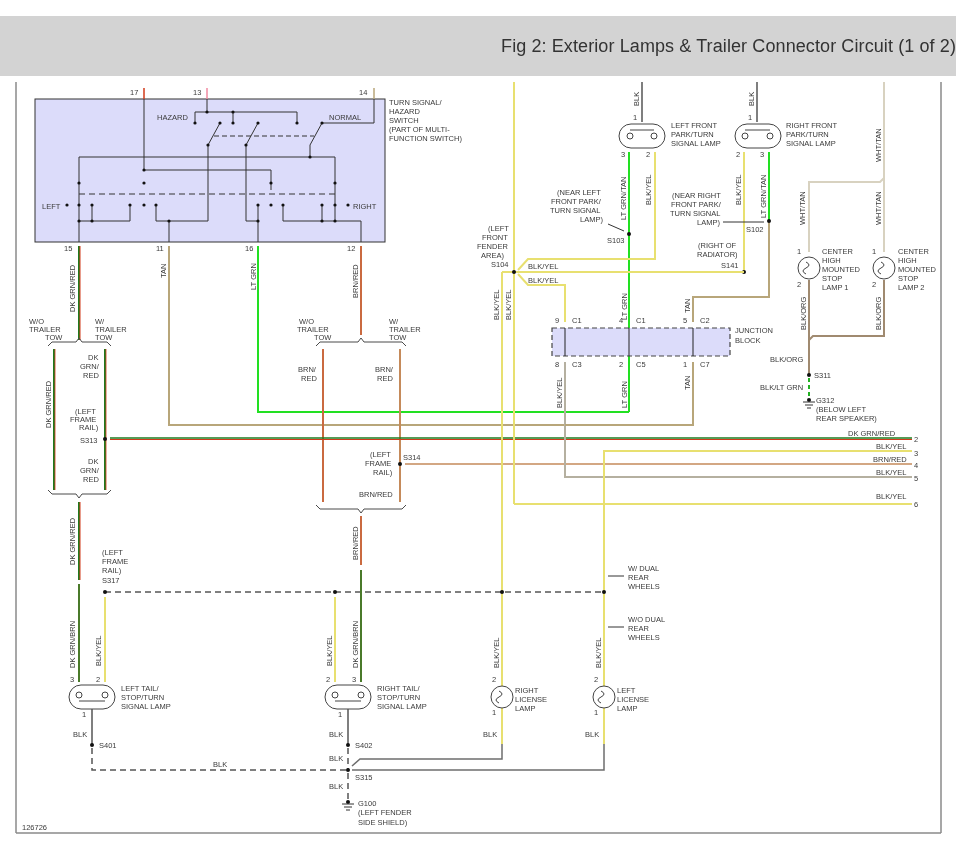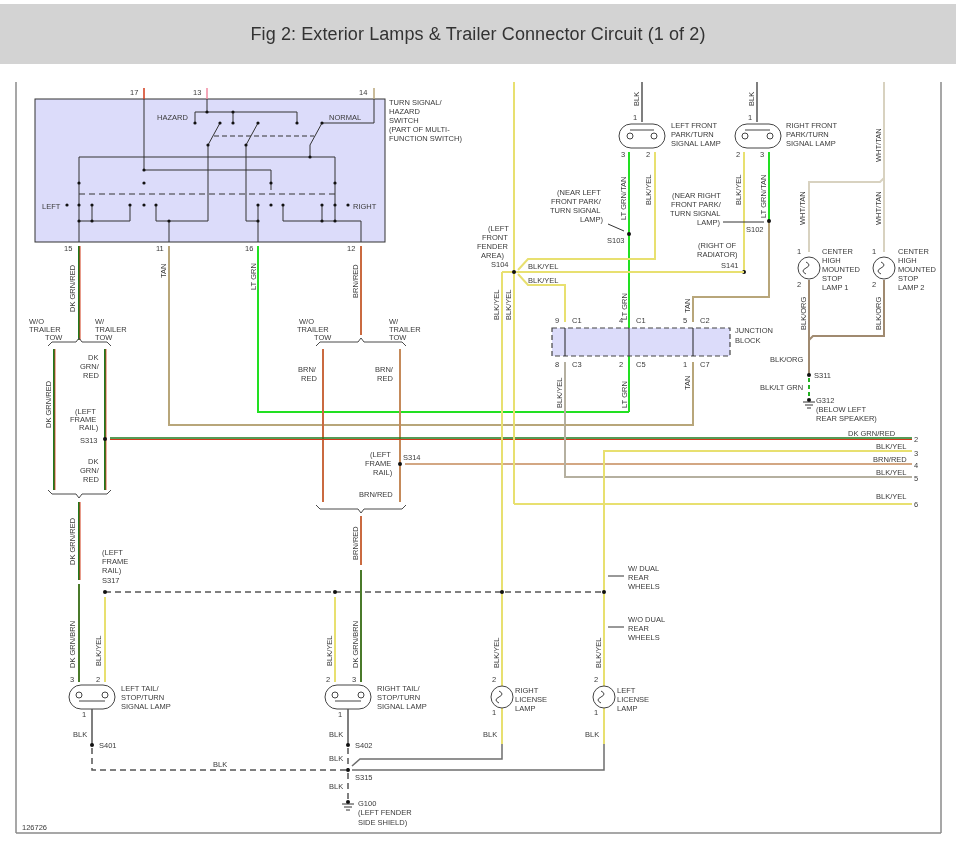--- a/index.html
+++ b/index.html
@@ -1,17 +1,17 @@
 <!DOCTYPE html>
 <html><head>
   <meta charset="utf-8">
   <style>
     html, body { margin: 0; padding: 0; background: #ffffff; }
     body { width: 956px; height: 849px; position: relative; overflow: hidden; font-family: "Liberation Sans", sans-serif; }
-    #header { position: absolute; left: 0; top: 4px; width: 956px; height: 60px; background: #d3d3d3; display: flex; align-items: center; justify-content: center; }
+    #header { position: absolute; left: 0; top: 16px; width: 956px; height: 60px; background: #d3d3d3; display: flex; align-items: center; justify-content: flex-end; }
     #title { font-family: "Liberation Sans", sans-serif; font-size: 18px; color: #333333; letter-spacing: 0.1px; }
     #diagram { position: absolute; left: 0; top: 60px; width: 956px; height: 789px; }
     svg text { font-family: "Liberation Sans", sans-serif; font-size: 7.5px; fill: #3a3a3a; }
     .frame { fill: none; stroke: #8a8a8a; stroke-width: 1.5; }
     .blkthin { stroke: #4a4a4a; stroke-width: 1; fill: none; }
     .dash { fill: none; stroke: #555; stroke-width: 1.5; stroke-dasharray: 6 4; }
     .dot { fill: #111; }
     .sw { fill: none; stroke: #333; stroke-width: 1; }
   </style>
 </head>

